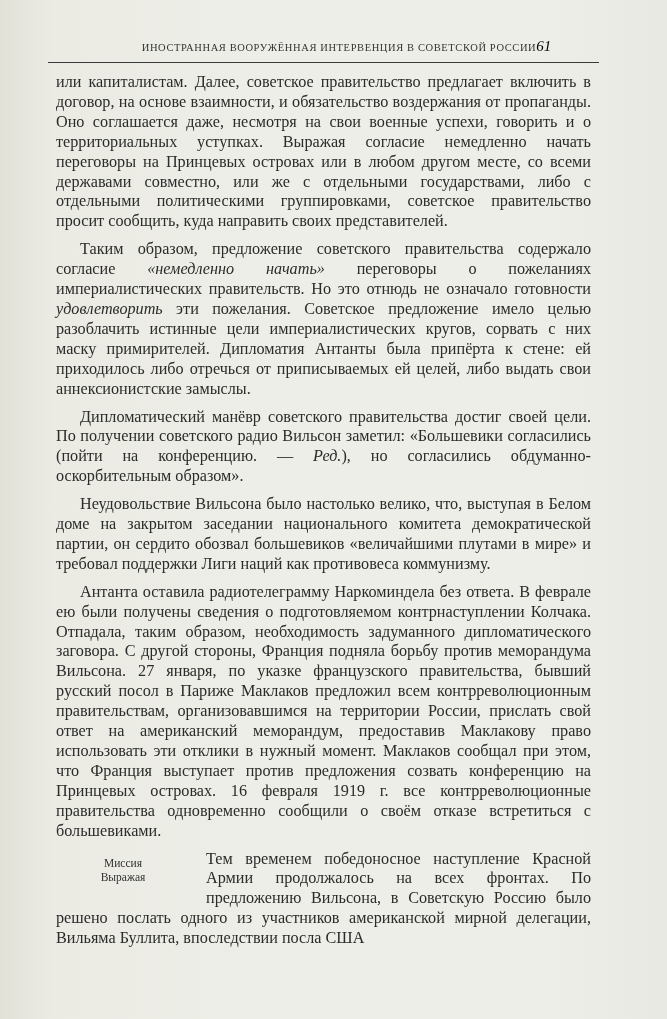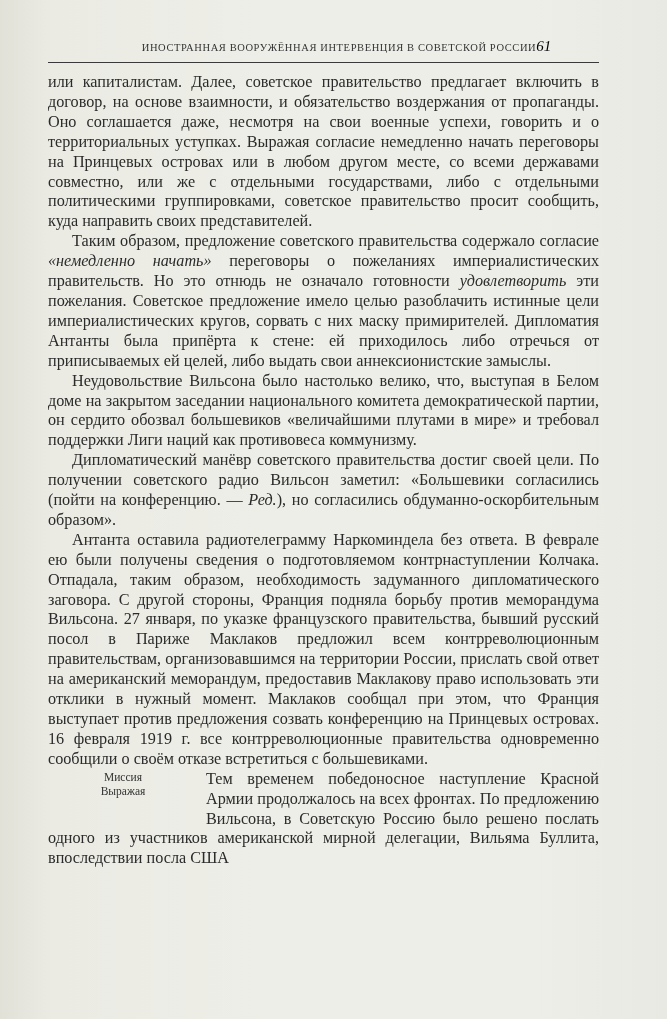--- a/index.html
+++ b/index.html
@@ -51,34 +51,35 @@
     }
     .body-text {
       margin-top: 10px;
       font-family: "Liberation Serif", serif;
       font-size: 16.2px;
       line-height: 19.9px;
       text-align: justify;
       color: #2b2b2b;
     }
     .body-text p {
-      margin: 0;
+      margin: 8px;
     }
     .body-text p.indent {
       text-indent: 24px;
     }
     .body-text em {
       font-style: italic;
     }
     .sidenote-block {
       position: relative;
     }
     .sidenote {
       float: left;
       width: 150px;
+      margin-top: 6px;
       margin-right: 8px;
       font-family: "Liberation Serif", serif;
       font-size: 11.5px;
       line-height: 14px;
       text-align: center;
       color: #333;
       height: 52px;
     }
     .sidenote span { display: block; }
   </style>
@@ -89,22 +90,22 @@
   <div class="running-head">
     <span class="running-title">Иностранная вооружённая интервенция в Советской России</span>
     <span class="page-number">61</span>
   </div>
   <div class="rule"></div>
 
   <div class="body-text">
     <div id="paragraphs">
         <p><span>или капиталистам. Далее, советское правительство предлагает включить в договор, на основе взаимности, и обязательство воздержания от пропаганды. Оно соглашается даже, несмотря на свои военные успехи, говорить и о территориальных уступках. Выражая согласие немедленно начать переговоры на Принцевых островах или в любом другом месте, со всеми державами совместно, или же с отдельными государствами, либо с отдельными политическими группировками, советское правительство просит сообщить, куда направить своих представителей.</span></p>
         <p class="indent"><span>Таким образом, предложение советского правительства содержало согласие </span><em>«немедленно начать»</em><span> переговоры о пожеланиях империалистических правительств. Но это отнюдь не означало готовности </span><em>удовлетворить</em><span> эти пожелания. Советское предложение имело целью разоблачить истинные цели империалистических кругов, сорвать с них маску примирителей. Дипломатия Антанты была припёрта к стене: ей приходилось либо отречься от приписываемых ей целей, либо выдать свои аннексионистские замыслы.</span></p>
+        <p class="indent"><span>Дипломатический манёвр советского правительства достиг своей цели. По получении советского радио Вильсон заметил: «Большевики согласились (пойти на конференцию. — </span><em>Ред.</em><span>), но согласились обдуманно-оскорбительным образом».</span></p>
         <p class="indent"><span>Неудовольствие Вильсона было настолько велико, что, выступая в Белом доме на закрытом заседании национального комитета демократической партии, он сердито обозвал большевиков «величайшими плутами в мире» и требовал поддержки Лиги наций как противовеса коммунизму.</span></p>
-        <p class="indent"><span>Дипломатический манёвр советского правительства достиг своей цели. По получении советского радио Вильсон заметил: «Большевики согласились (пойти на конференцию. — </span><em>Ред.</em><span>), но согласились обдуманно-оскорбительным образом».</span></p>
         <p class="indent"><span>Антанта оставила радиотелеграмму Наркоминдела без ответа. В феврале ею были получены сведения о подготовляемом контрнаступлении Колчака. Отпадала, таким образом, необходимость задуманного дипломатического заговора. С другой стороны, Франция подняла борьбу против меморандума Вильсона. 27 января, по указке французского правительства, бывший русский посол в Париже Маклаков предложил всем контрреволюционным правительствам, организовавшимся на территории России, прислать свой ответ на американский меморандум, предоставив Маклакову право использовать эти отклики в нужный момент. Маклаков сообщал при этом, что Франция выступает против предложения созвать конференцию на Принцевых островах. 16 февраля 1919 г. все контрреволюционные правительства одновременно сообщили о своём отказе встретиться с большевиками.</span></p>
       </div>
 
     <div class="sidenote-block">
       <div class="sidenote">
         <span>Миссия</span>
         <span>Выражая</span>
       </div>
       <p>Тем временем победоносное наступление Красной Армии продолжалось на всех фронтах. По предложению Вильсона, в Советскую Россию было решено послать одного из участников американской мирной делегации, Вильяма Буллита, впоследствии посла США</p>
     </div>

